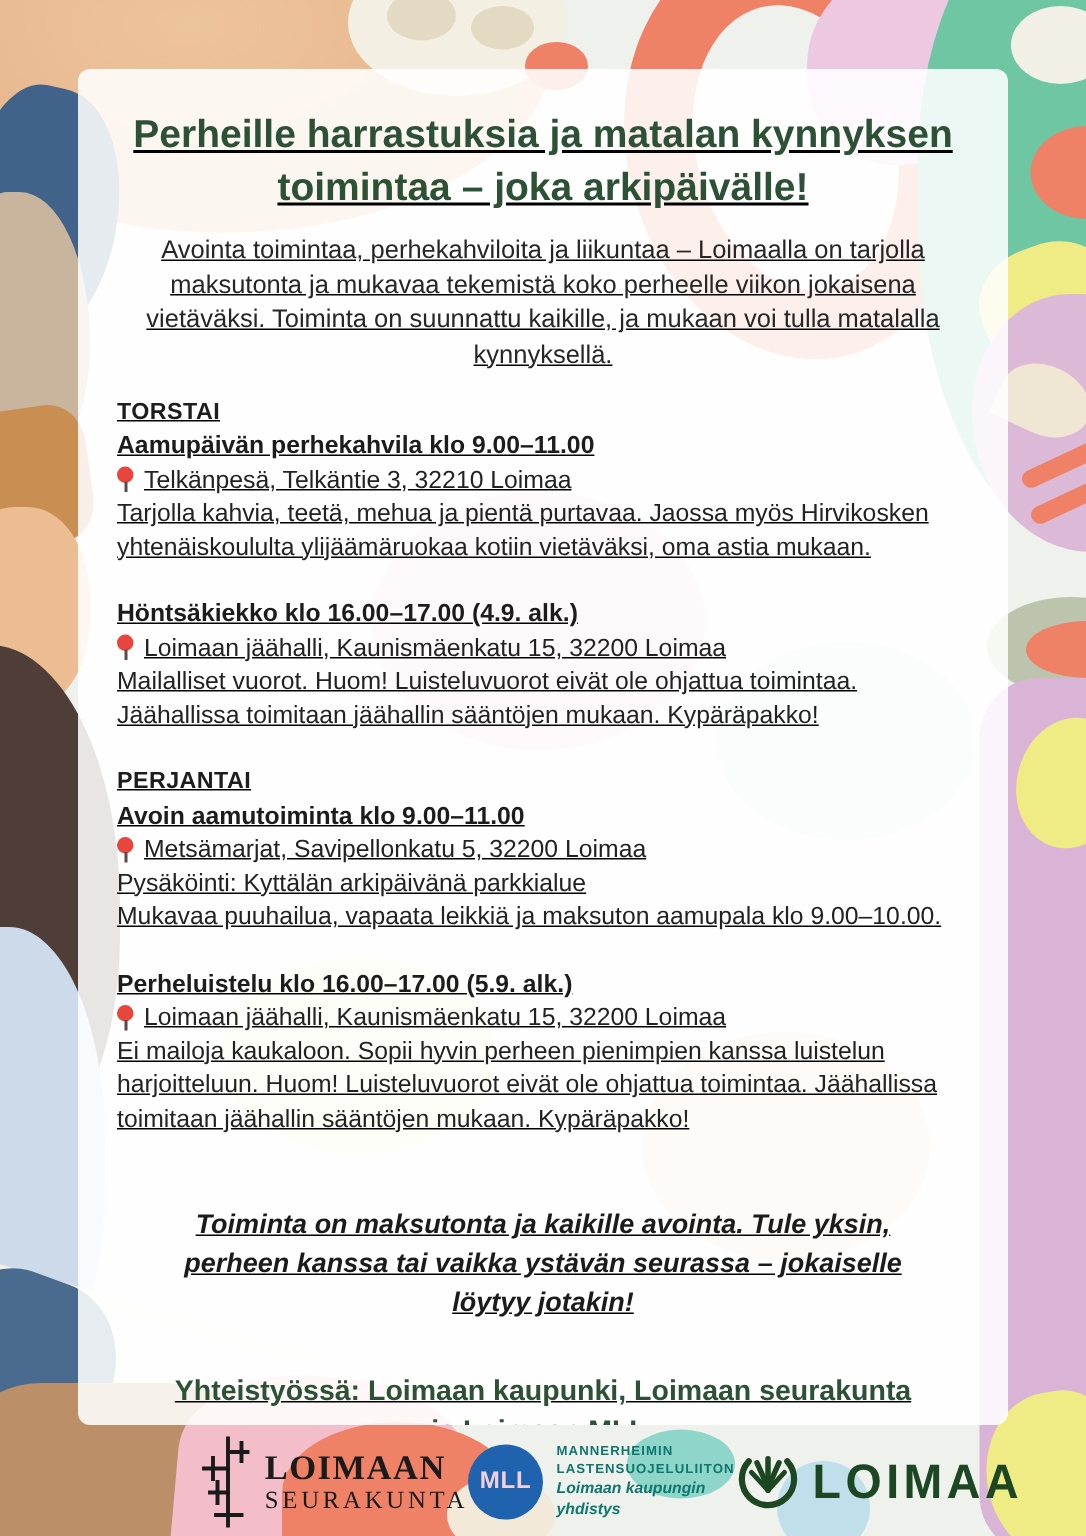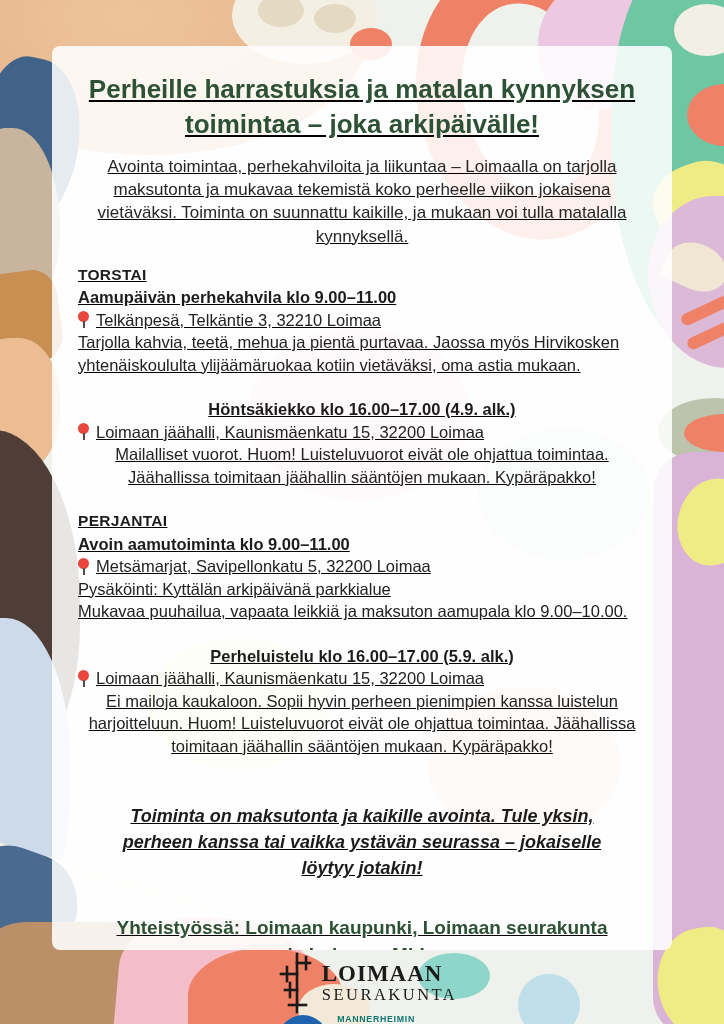--- a/index.html
+++ b/index.html
@@ -57,36 +57,36 @@
   .card{position:absolute;left:52px;top:46px;width:620px;height:904px;
         background:rgba(255,255,255,0.87);border-radius:8px;overflow:hidden;
         padding:26px 26px 0;text-decoration:underline;}
   .title{margin:0 6px;text-align:center;color:#2c5134;font-size:26px;
          font-weight:bold;line-height:1.35;}
   .intro{margin:13px 4px 0;text-align:center;color:#262626;font-size:17px;line-height:1.36;}
   .sections{margin-top:16px;color:#222;font-size:16.5px;line-height:22.5px;text-align:left;}
   .day{margin-top:12px;}
   .day-heading{font-weight:bold;font-size:15.5px;letter-spacing:0.3px;color:#1d1d1d;}
   .event{margin-bottom:22px;}
-  .event + .event{margin-top:14px;text-align:center;}
+  .event + .event{margin-top:14px;}
   .event-title{font-weight:bold;color:#1c1c1c;}
   .loc-line{display:flex;align-items:center;gap:7px;}
   .pin{position:relative;display:inline-block;width:11px;height:19px;flex:0 0 11px;}
   .pin::before{content:'';position:absolute;left:0;top:1px;width:11px;height:11px;
                border-radius:50%;background:#e8453c;}
   .pin::after{content:'';position:absolute;left:5px;top:11px;width:2px;height:7px;background:#5c4a4a;}
   .closing{margin:46px 26px 0;text-align:center;font-weight:bold;font-style:italic;
            color:#1b1b1b;font-size:18px;line-height:1.45;}
   .partners{margin:34px 30px 0;text-align:center;font-weight:bold;color:#2c5134;
             font-size:19px;line-height:1.4;}
 
   
   .footer{position:absolute;left:0;top:952px;width:724px;height:72px;
-          display:flex;align-items:center;justify-content:flex-start;
-          padding:0 42px 0 52px;flex-direction:column;}
+          display:flex;align-items:center;justify-content:flex-end;
+          padding:0 42px 0 52px;}
   .logo-group{display:flex;align-items:center;}
   .srk-text{margin-left:9px;color:#1b1b1b;font-family:"Liberation Serif",serif;}
   .srk-line1{font-size:23px;font-weight:bold;letter-spacing:1px;line-height:1.05;}
   .srk-line2{font-size:16.5px;letter-spacing:2.5px;line-height:1.1;}
   .mll-badge{width:50px;height:50px;border-radius:50%;background:#1f63ae;
              display:flex;align-items:center;justify-content:center;
              color:#f2cfdd;font-weight:bold;font-size:16px;letter-spacing:0.5px;}
   .mll-text{margin-left:9px;color:#0f766e;}
   .mll-cap{font-size:8.8px;font-weight:bold;letter-spacing:0.7px;line-height:1.35;}
   .mll-it{font-size:10.5px;font-weight:bold;font-style:italic;line-height:1.3;}

